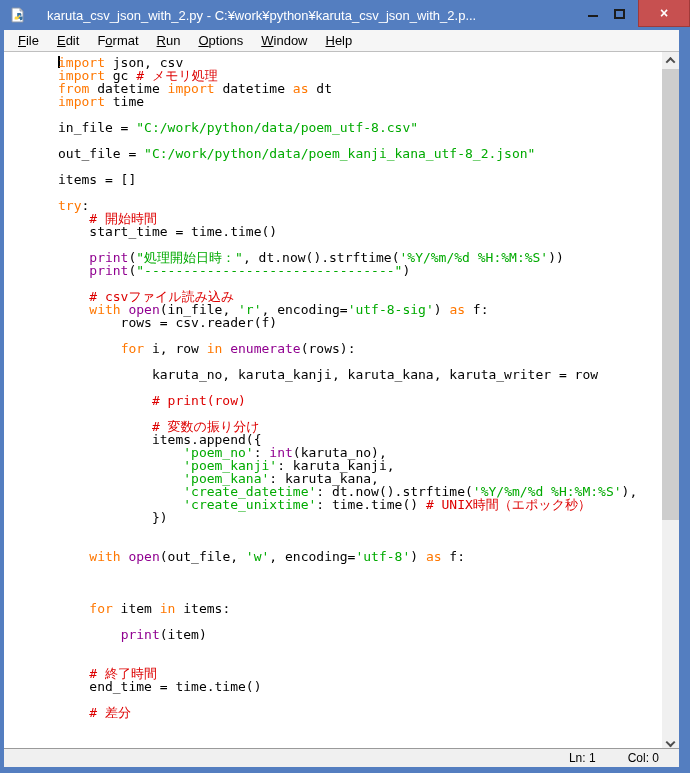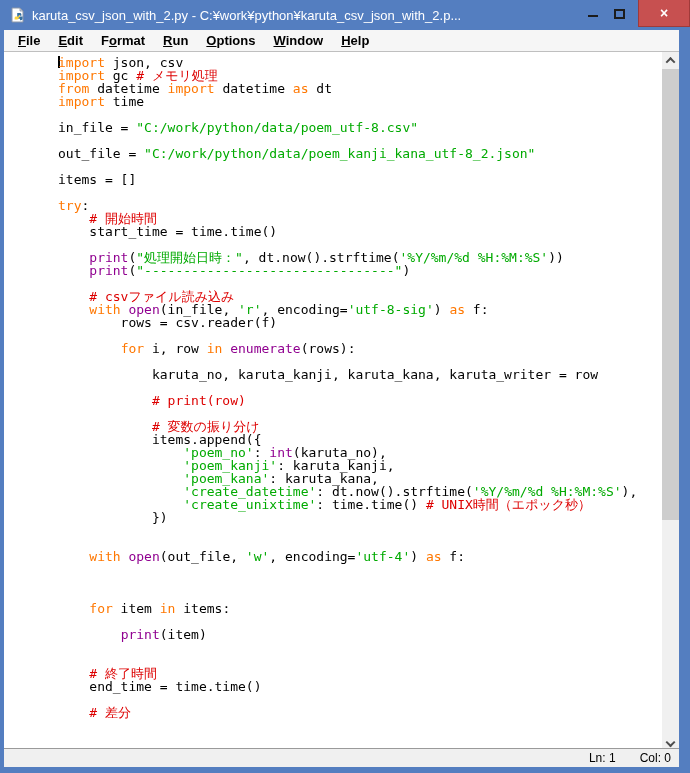--- a/index.html
+++ b/index.html
@@ -6,35 +6,35 @@
     --titlebar:#547ec0; --close:#c75050;
     --keyword:#ff7700; --builtin:#900090; --string:#00aa00; --comment:#dd0000; --text:#000000;
   }
   *{margin:0;padding:0;box-sizing:border-box;}
   body{background:#888;font-family:"Liberation Sans",sans-serif;}
   .window{width:690px;height:773px;background:var(--titlebar);position:relative;overflow:hidden;}
 
   
   .titlebar{height:30px;display:flex;align-items:center;background:var(--titlebar);}
   .app-icon{width:16px;height:16px;margin-left:9px;flex:0 0 auto;}
-  .title-text{color:#ffffff;font-size:13px;margin-left:7px;flex:1;white-space:nowrap;overflow:hidden;}
+  .title-text{color:#ffffff;font-size:13px;margin-left:22px;flex:1;white-space:nowrap;overflow:hidden;}
   .controls{display:flex;align-items:flex-start;height:100%;}
   .btn-min,.btn-max{width:26px;height:27px;display:flex;align-items:center;justify-content:center;cursor:default;}
   .glyph-min{width:10px;height:2px;background:#1c1c1c;margin-top:4px;}
   .glyph-max{width:11px;height:10px;border:2px solid #1c1c1c;}
   .btn-close{width:52px;height:27px;background:var(--close);color:#fff;display:flex;align-items:center;justify-content:center;font-size:14px;font-weight:bold;margin-left:6px;border:1px solid #9f3a3a;border-top:none;}
 
   
   .frame{height:743px;border-left:4px solid var(--titlebar);border-right:11px solid var(--titlebar);
          border-bottom:6px solid var(--titlebar);display:flex;flex-direction:column;background:#fff;}
 
   
   .menubar{height:22px;background:#f6f6f6;border-bottom:1px solid #bfbfbf;display:flex;align-items:center;
            font-size:13px;color:#000;padding-left:5px;}
-  .menu-item{padding:2px 9px;cursor:default;font-weight:bold;}
+  .menu-item{padding:2px 9px;cursor:default;}
   .mn{text-decoration:underline;}
 
   
   .editor-row{flex:1;display:flex;overflow:hidden;background:#fff;padding-left:46px;}
   .code{flex:1;padding:4px 0 0 8px;overflow:hidden;font-family:"DejaVu Sans Mono",monospace;
         font-size:13px;line-height:13px;}
   .line{height:13px;white-space:pre;}
   .kw{color:var(--keyword);} .bi{color:var(--builtin);} .st{color:var(--string);}
   .cm{color:var(--comment);} .tx{color:var(--text);}
   .cursor{display:inline-block;width:2px;height:12px;background:#000;vertical-align:top;margin-right:-2px;}
@@ -44,21 +44,21 @@
   .sb-btn{height:17px;display:flex;align-items:center;justify-content:center;}
   .chev-up{width:7px;height:7px;border-top:2px solid #4d4d4d;border-right:2px solid #4d4d4d;
            transform:rotate(-45deg) translate(-1px,1px);}
   .chev-down{width:7px;height:7px;border-top:2px solid #4d4d4d;border-right:2px solid #4d4d4d;
            transform:rotate(135deg) translate(2px,-2px);}
   .sb-track{flex:1;position:relative;}
   .sb-thumb{position:absolute;top:0;left:0;right:0;height:451px;background:#cdcdcd;}
 
   
   .statusbar{height:19px;background:#f0f0f0;border-top:1px solid #9a9a9a;display:flex;align-items:center;
-             justify-content:flex-end;font-size:12px;color:#000;padding-right:8px;gap:24px;}
+             justify-content:flex-end;font-size:12px;color:#000;padding-right:20px;gap:32px;}
 </style>
 </head>
 <body>
 
 <div class="window">
 
   <div class="titlebar">
     <svg class="app-icon" viewBox="0 0 16 16">
       <path d="M3 1 h8 l3 3 v11 h-11 z" fill="#ffffff" stroke="#8a96a8" stroke-width="1"></path>
       <path d="M11 1 l3 3 h-3 z" fill="#c9d3e0" stroke="#8a96a8" stroke-width="0.8"></path>
@@ -124,21 +124,21 @@
           <div class="line"><span class="tx">            </span><span class="cm"># 変数の振り分け</span></div>
           <div class="line"><span class="tx">            items.append({</span></div>
           <div class="line"><span class="tx">                </span><span class="st">'poem_no'</span><span class="tx">: </span><span class="bi">int</span><span class="tx">(karuta_no),</span></div>
           <div class="line"><span class="tx">                </span><span class="st">'poem_kanji'</span><span class="tx">: karuta_kanji,</span></div>
           <div class="line"><span class="tx">                </span><span class="st">'poem_kana'</span><span class="tx">: karuta_kana,</span></div>
           <div class="line"><span class="tx">                </span><span class="st">'create_datetime'</span><span class="tx">: dt.now().strftime(</span><span class="st">'%Y/%m/%d %H:%M:%S'</span><span class="tx">),</span></div>
           <div class="line"><span class="tx">                </span><span class="st">'create_unixtime'</span><span class="tx">: time.time() </span><span class="cm"># UNIX時間（エポック秒）</span></div>
           <div class="line"><span class="tx">            })</span></div>
           <div class="line"></div>
           <div class="line"></div>
-          <div class="line"><span class="tx">    </span><span class="kw">with</span><span class="tx"> </span><span class="bi">open</span><span class="tx">(out_file, </span><span class="st">'w'</span><span class="tx">, encoding=</span><span class="st">'utf-4'</span><span class="tx">) </span><span class="kw">as</span><span class="tx"> f:</span></div>
+          <div class="line"><span class="tx">    </span><span class="kw">with</span><span class="tx"> </span><span class="bi">open</span><span class="tx">(out_file, </span><span class="st">'w'</span><span class="tx">, encoding=</span><span class="st">'utf-8'</span><span class="tx">) </span><span class="kw">as</span><span class="tx"> f:</span></div>
           <div class="line"></div>
           <div class="line"></div>
           <div class="line"></div>
           <div class="line"><span class="tx">    </span><span class="kw">for</span><span class="tx"> item </span><span class="kw">in</span><span class="tx"> items:</span></div>
           <div class="line"></div>
           <div class="line"><span class="tx">        </span><span class="bi">print</span><span class="tx">(item)</span></div>
           <div class="line"></div>
           <div class="line"></div>
           <div class="line"><span class="tx">    </span><span class="cm"># 終了時間</span></div>
           <div class="line"><span class="tx">    end_time = time.time()</span></div>

